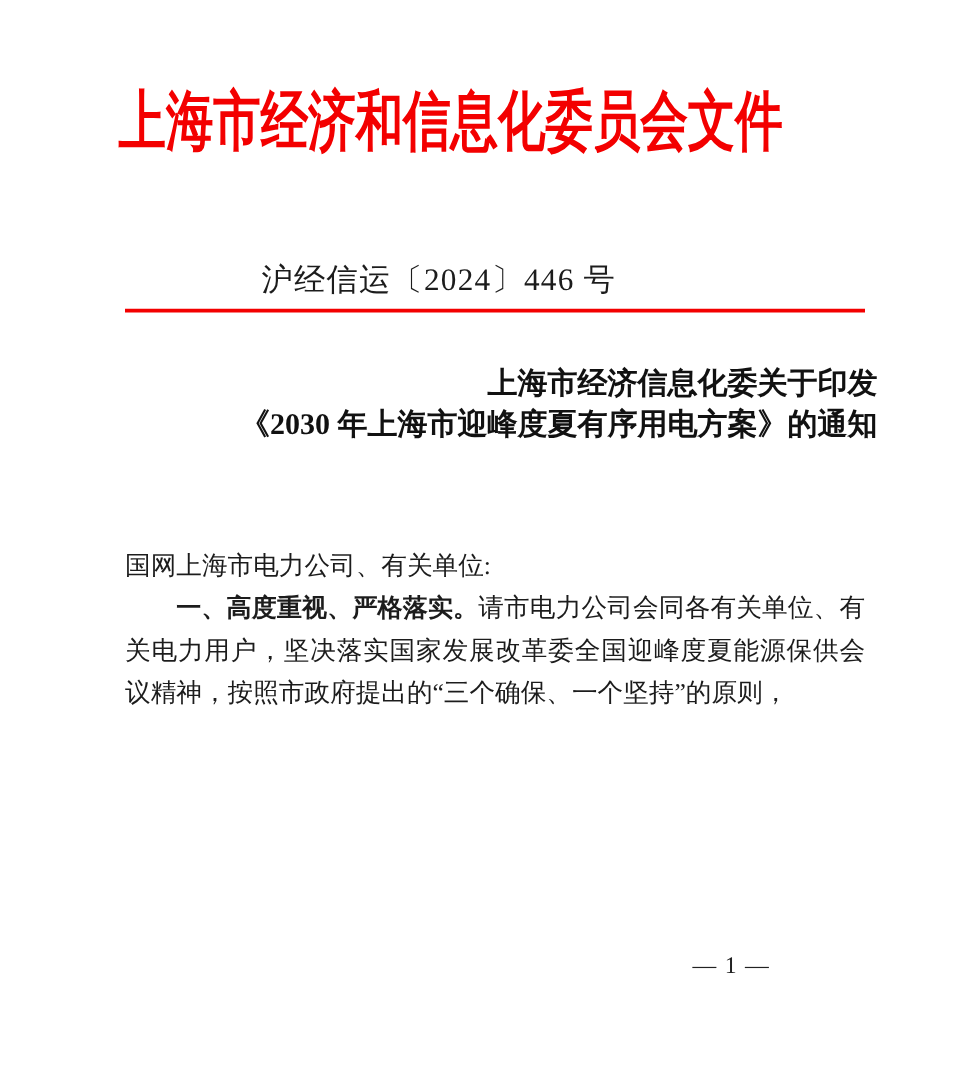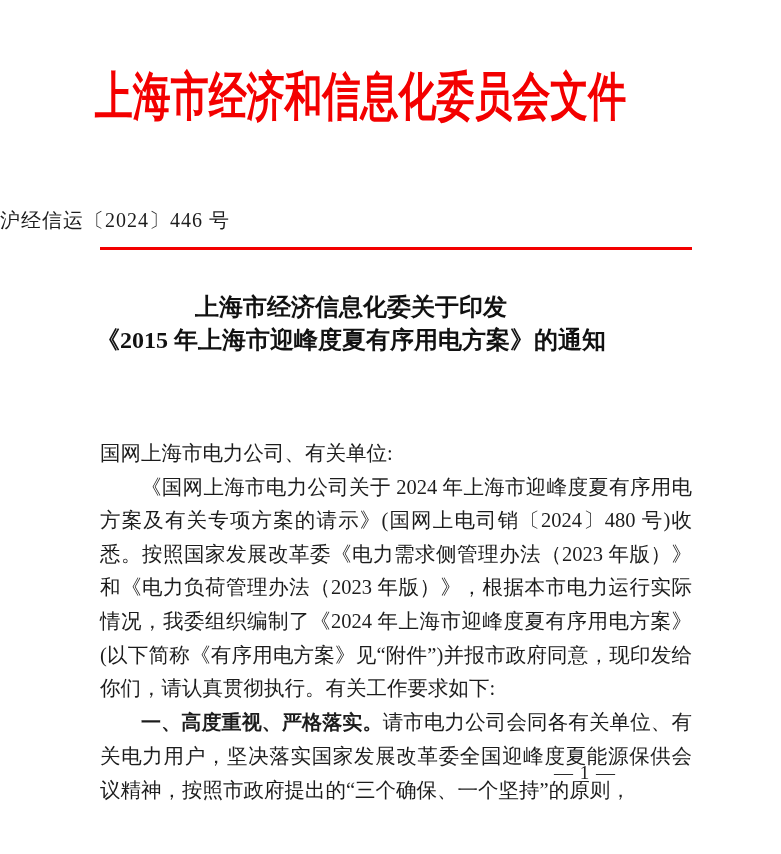--- a/index.html
+++ b/index.html
@@ -37,41 +37,41 @@
     transform-origin: center;
     letter-spacing: 0px;
     font-family: "Liberation Serif", "DejaVu Serif", serif;
   }
   
   .doc-number {
     position: absolute;
     top: 207px;
     left: 0;
     width: 100%;
-    text-align: left;
-    font-size: 20px;
+    text-align: center;
+    font-size: 25px;
     color: var(--ink);
     letter-spacing: 1px;
   }
   
   .red-rule {
     position: absolute;
     top: 247px;
     left: 100px;
     width: 592px;
     height: 3px;
     background: var(--accent);
   }
   
   .doc-title {
     position: absolute;
     top: 291px;
     left: 0;
     width: 100%;
-    text-align: center;
+    text-align: right;
     font-size: 24px;
     line-height: 33px;
     font-weight: bold;
     color: #111111;
   }
   
   .body-text {
     position: absolute;
     top: 389px;
     left: 100px;
@@ -106,24 +106,23 @@
 <div class="page">
 
   <div class="org-title">上海市经济和信息化委员会文件</div>
 
   <div class="doc-number">沪经信运〔2024〕446 号</div>
 
   <div class="red-rule"></div>
 
   <div class="doc-title">
     <div>上海市经济信息化委关于印发</div>
-    <div>《2015 年上海市迎峰度夏有序用电方案》的通知</div>
+    <div>《2030 年上海市迎峰度夏有序用电方案》的通知</div>
   </div>
 
   <div class="body-text">
     <p class="salutation">国网上海市电力公司、有关单位:</p>
-    <p class="indent">《国网上海市电力公司关于 2024 年上海市迎峰度夏有序用电方案及有关专项方案的请示》(国网上电司销〔2024〕480 号)收悉。按照国家发展改革委《电力需求侧管理办法（2023 年版）》和《电力负荷管理办法（2023 年版）》，根据本市电力运行实际情况，我委组织编制了《2024 年上海市迎峰度夏有序用电方案》(以下简称《有序用电方案》见“附件”)并报市政府同意，现印发给你们，请认真贯彻执行。有关工作要求如下:</p>
     <p class="indent"><span class="bold-lead">一、高度重视、严格落实。</span><span>请市电力公司会同各有关单位、有关电力用户，坚决落实国家发展改革委全国迎峰度夏能源保供会议精神，按照市政府提出的“三个确保、一个坚持”的原则，</span></p>
   </div>
 
   <div class="page-number">— 1 —</div>
 
 </div>
 
 </body></html>

